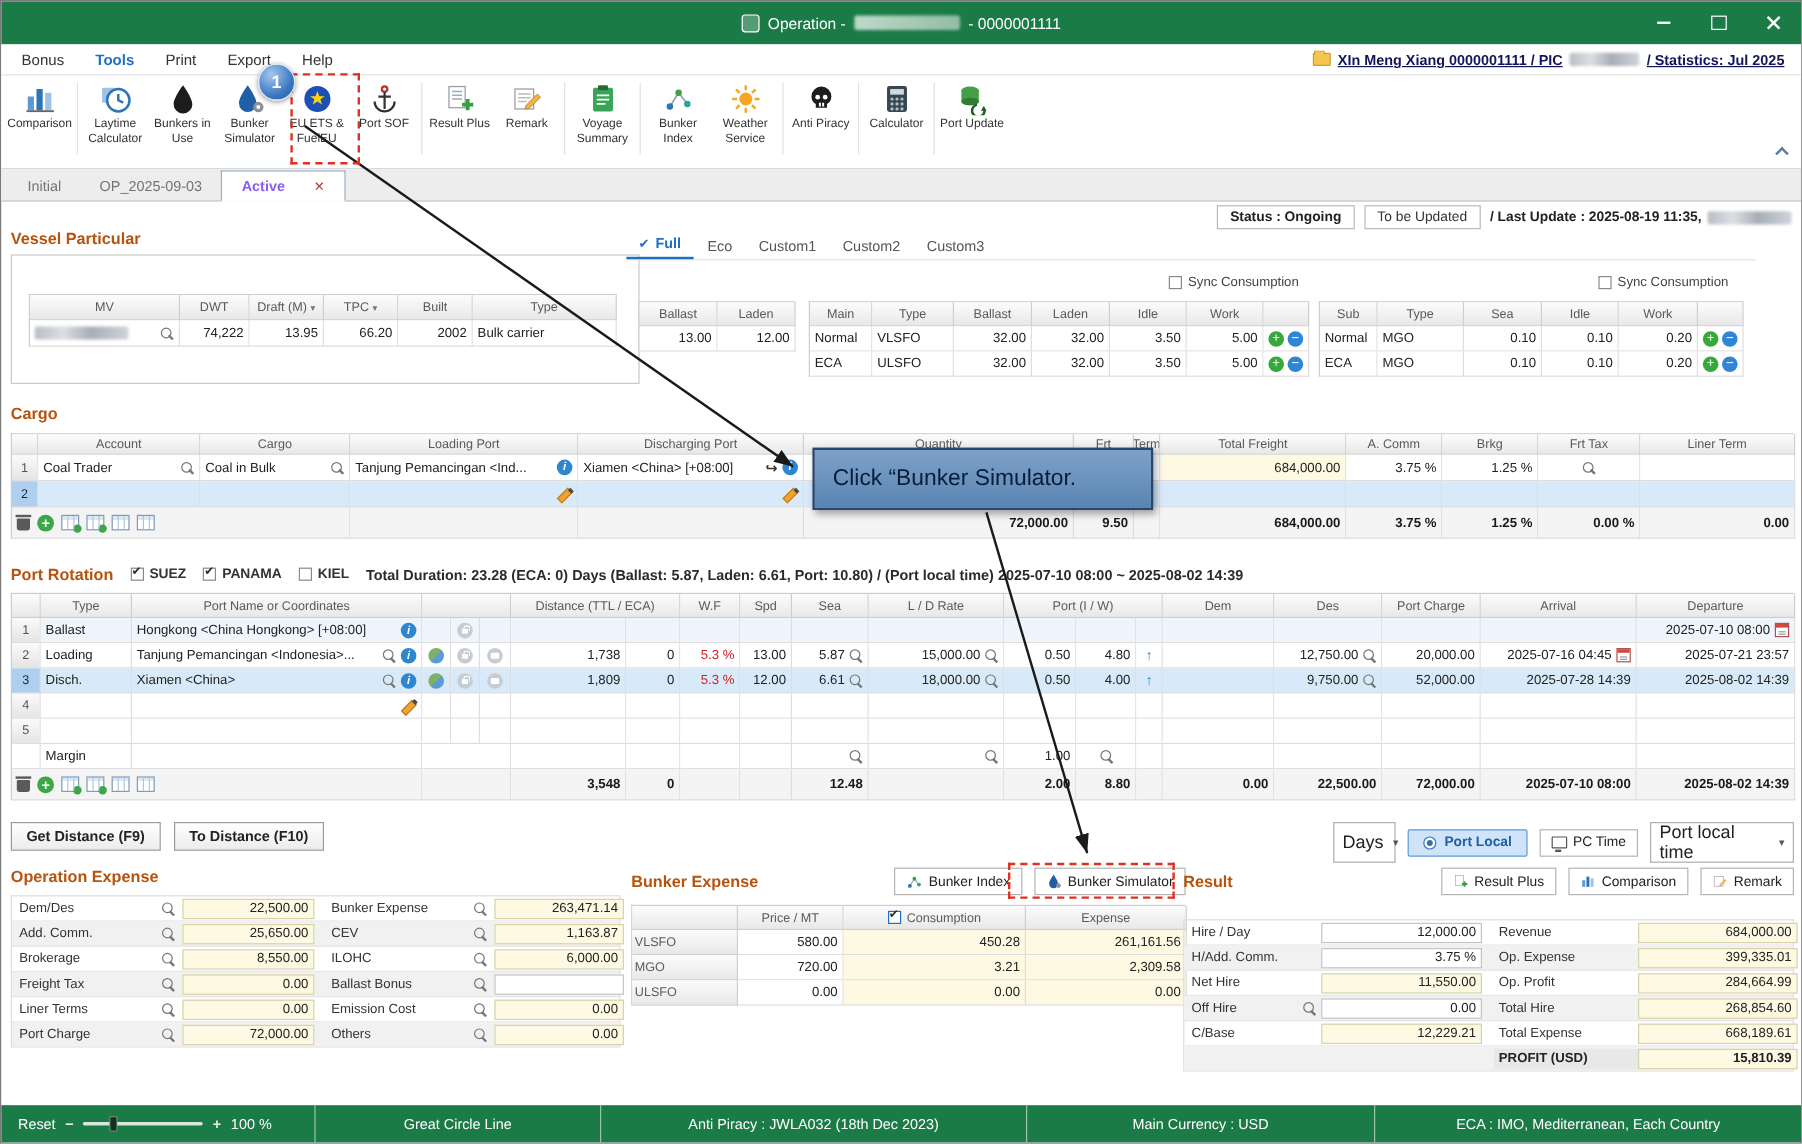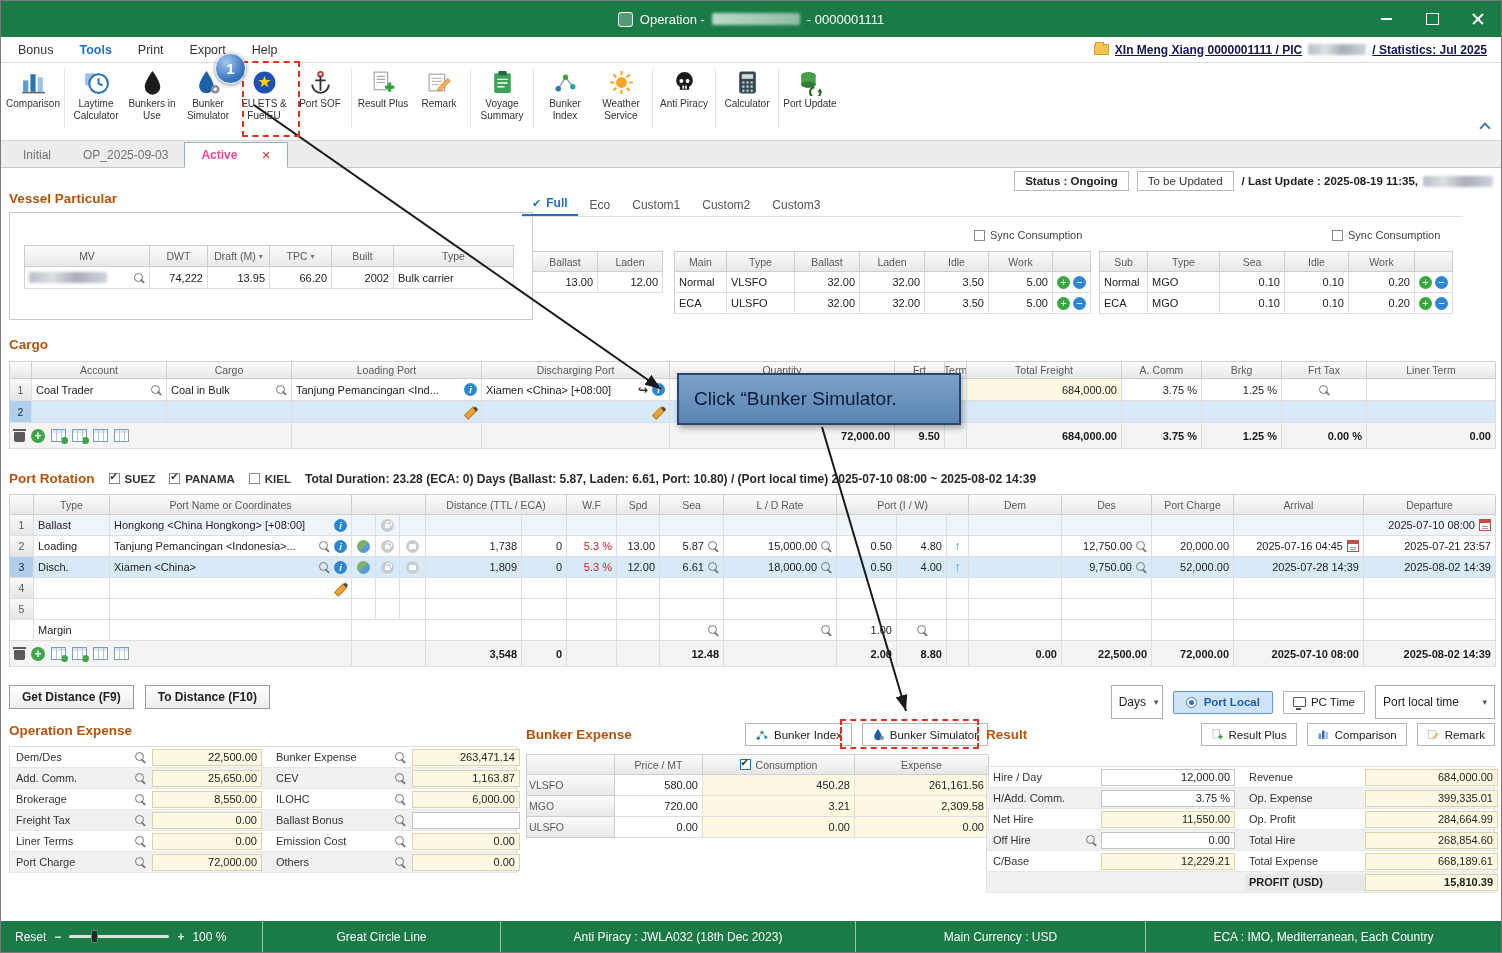--- a/index.html
+++ b/index.html
@@ -29,21 +29,21 @@
 .toolbar{position:absolute;left:0;top:62px;width:100%;height:78px;background:#fff;border-bottom:1px solid #d8d8d8;display:flex;align-items:flex-start;padding:4px 2px 0 4px}
 .tbtn{width:56px;display:flex;flex-direction:column;align-items:center;gap:2px;padding-top:2px}
 .tbtn svg{width:27px;height:27px}
 .tlab{font-size:10px;color:#333;text-align:center;line-height:1.15;white-space:pre-line}
 .tsep{width:1px;height:60px;background:#e2e2e2;margin:2px 3px 0 3px}
 .chev{position:absolute;right:12px;bottom:8px;width:8px;height:8px;border-left:2px solid #5b7da0;border-top:2px solid #5b7da0;transform:rotate(45deg)}
 
 
 .doctabs{position:absolute;left:0;top:140px;width:100%;height:27px;background:#ededed;border-bottom:1px solid #c6c6c6;display:flex;align-items:flex-end;padding-left:6px}
 .dtab{padding:5px 16px;font-size:12px;color:#737373}
-.dtab.on{background:#fff;border:1px solid #9ab0c4;border-bottom:1px solid #fff;margin-bottom:-1px;color:#ec4899;font-weight:bold;display:flex;gap:24px;align-items:center}
+.dtab.on{background:#fff;border:1px solid #9ab0c4;border-bottom:1px solid #fff;margin-bottom:-1px;color:#8b5cf6;font-weight:bold;display:flex;gap:24px;align-items:center}
 .tabx{color:#c0392b;font-weight:bold;font-size:11px}
 .tabx::before{content:'\2715'}
 
 
 .g{border-right:1px solid #dedede;border-bottom:1px solid #dedede;display:flex;align-items:center;padding:0 4px;font-size:11px;color:#222;background:#fff;overflow:hidden;white-space:nowrap}
 .gh{background:linear-gradient(#fcfcfc,#e8e8e8);justify-content:center;color:#5a5a5a;font-size:10.5px;padding:0 2px;border-right:1px solid #cecece;border-bottom:1px solid #cecece}
 .gr{justify-content:flex-end}
 .gc{justify-content:center}
 .alt{background:#eef5fc}
 .selc{background:#d8eaf9}
@@ -132,21 +132,21 @@
 .canal{display:flex;gap:5px;align-items:center;font-size:11.5px;font-weight:bold;color:#333}
 .psummary{font-size:12px;font-weight:bold;color:#2a2a2a}
 .pgrid{margin-top:8px;display:grid;grid-template-columns:24px 76px 242px 24px 24px 26px 96px 45px 50px 43px 64px 113px 60px 50px 22px 93px 90px 82px 130px 132px;grid-template-rows:20px 21px 21px 21px 21px 21px 21px 26px;border-top:1px solid #cecece;border-left:1px solid #cecece}
 .portcell{gap:4px}
 .portcell .ptx{flex:1;overflow:hidden;text-overflow:ellipsis;white-space:nowrap}
 
 
 .distrow{position:absolute;left:8px;top:684px;width:1486px;height:24px}
 .gbtn{border:1px solid #9a9a9a;background:linear-gradient(#fff,#ececec);padding:4px 12px;font-size:12px;font-weight:bold;display:inline-block;margin-right:8px}
 .timectl{position:absolute;right:0;top:0;display:flex;gap:10px;align-items:center}
-.sel{border:1px solid #abadb3;background:#fff;display:flex;align-items:center;justify-content:space-between;padding:16px 7px;font-size:12px;height:23px}
+.sel{border:1px solid #abadb3;background:#fff;display:flex;align-items:center;justify-content:space-between;padding:16px 7px;font-size:15px;height:23px}
 .sel::after{content:'\25BE';color:#555;font-size:9px;margin-left:8px}
 .pill{display:inline-flex;align-items:center;gap:7px;background:#cfe4f8;border:1px solid #5b9bd5;color:#1f5fa8;font-weight:bold;padding:0 12px;height:23px;border-radius:2px;font-size:11.5px}
 .sbtn{display:inline-flex;align-items:center;gap:5px;border:1px solid #b5b5b5;background:#fff;padding:0 9px;font-size:11.5px;height:23px}
 
 
 .oesec{position:absolute;left:8px;top:722px;width:508px}
 .oerow{display:grid;grid-template-columns:122px 18px 110px 10px 122px 18px 108px;height:21px;align-items:center;border-bottom:1px solid #e6e6e6;padding:0 2px}
 .oerow:nth-child(even){background:#f1f1f1}
 .oewrap{margin-top:8px;border:1px solid #ddd;border-bottom:none}
 .vbox{background:#fdf9e3;border:1px solid #d8d3ab;height:17px;display:flex;align-items:center;justify-content:flex-end;padding:0 4px;font-size:11px}

